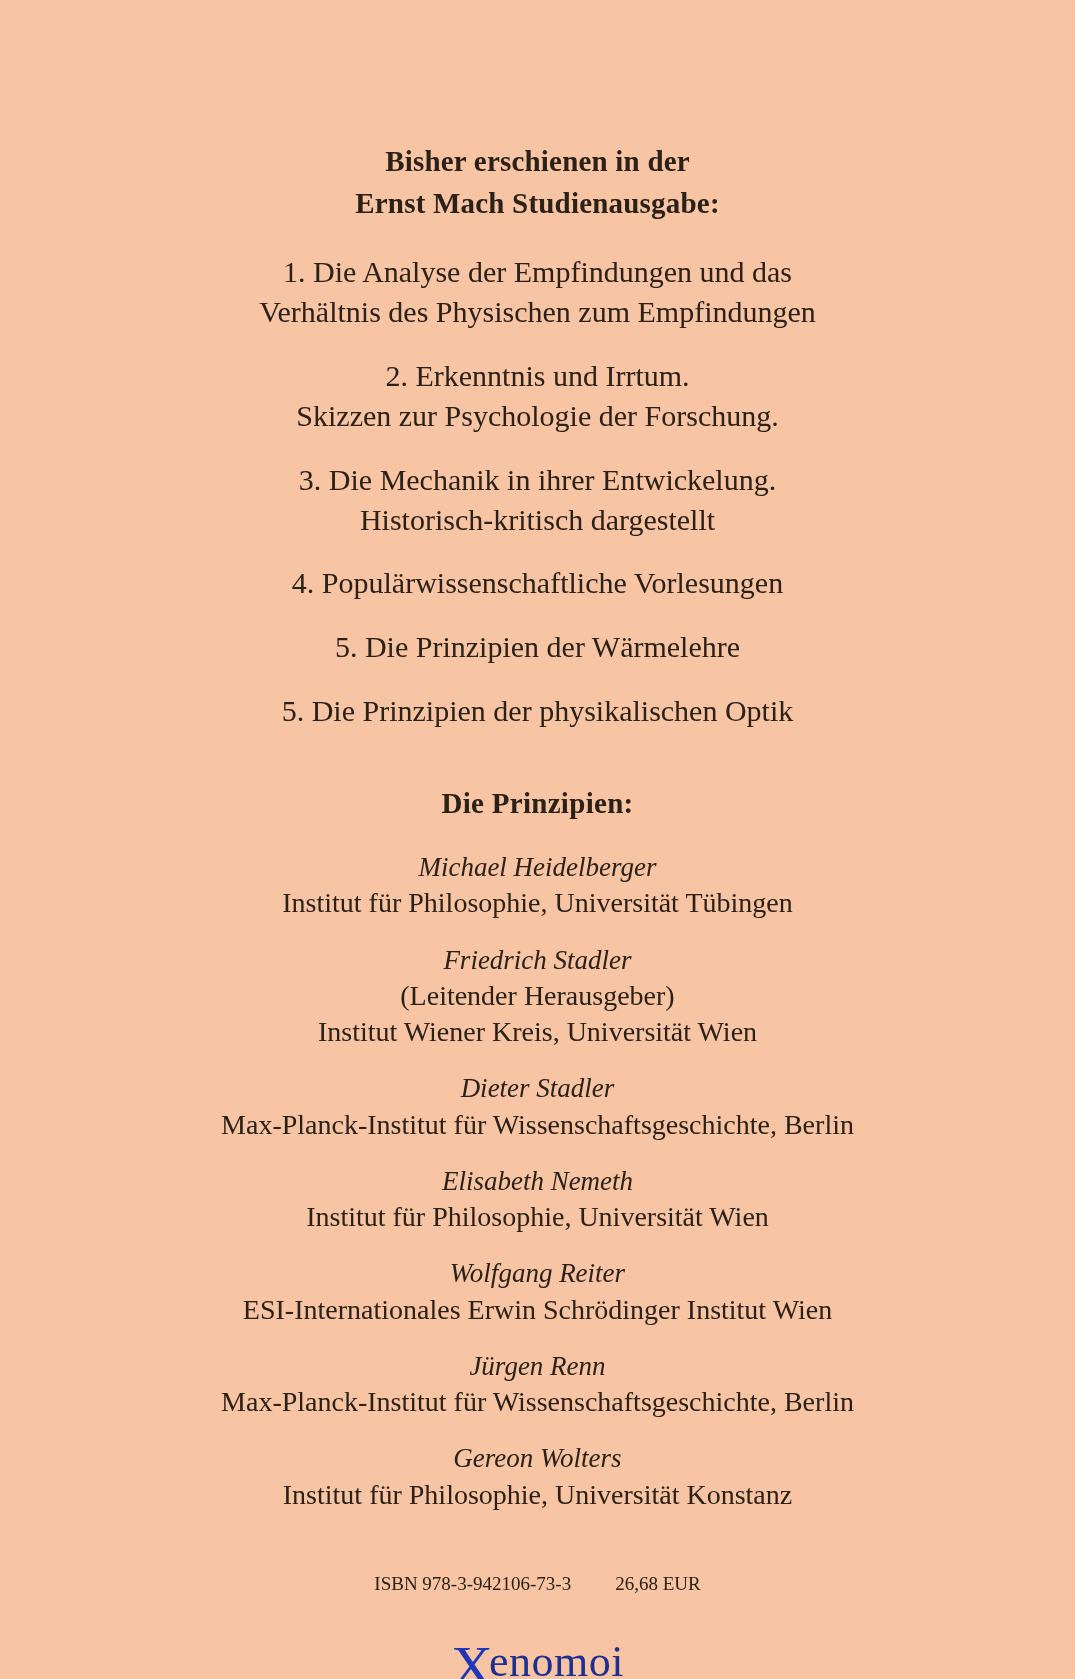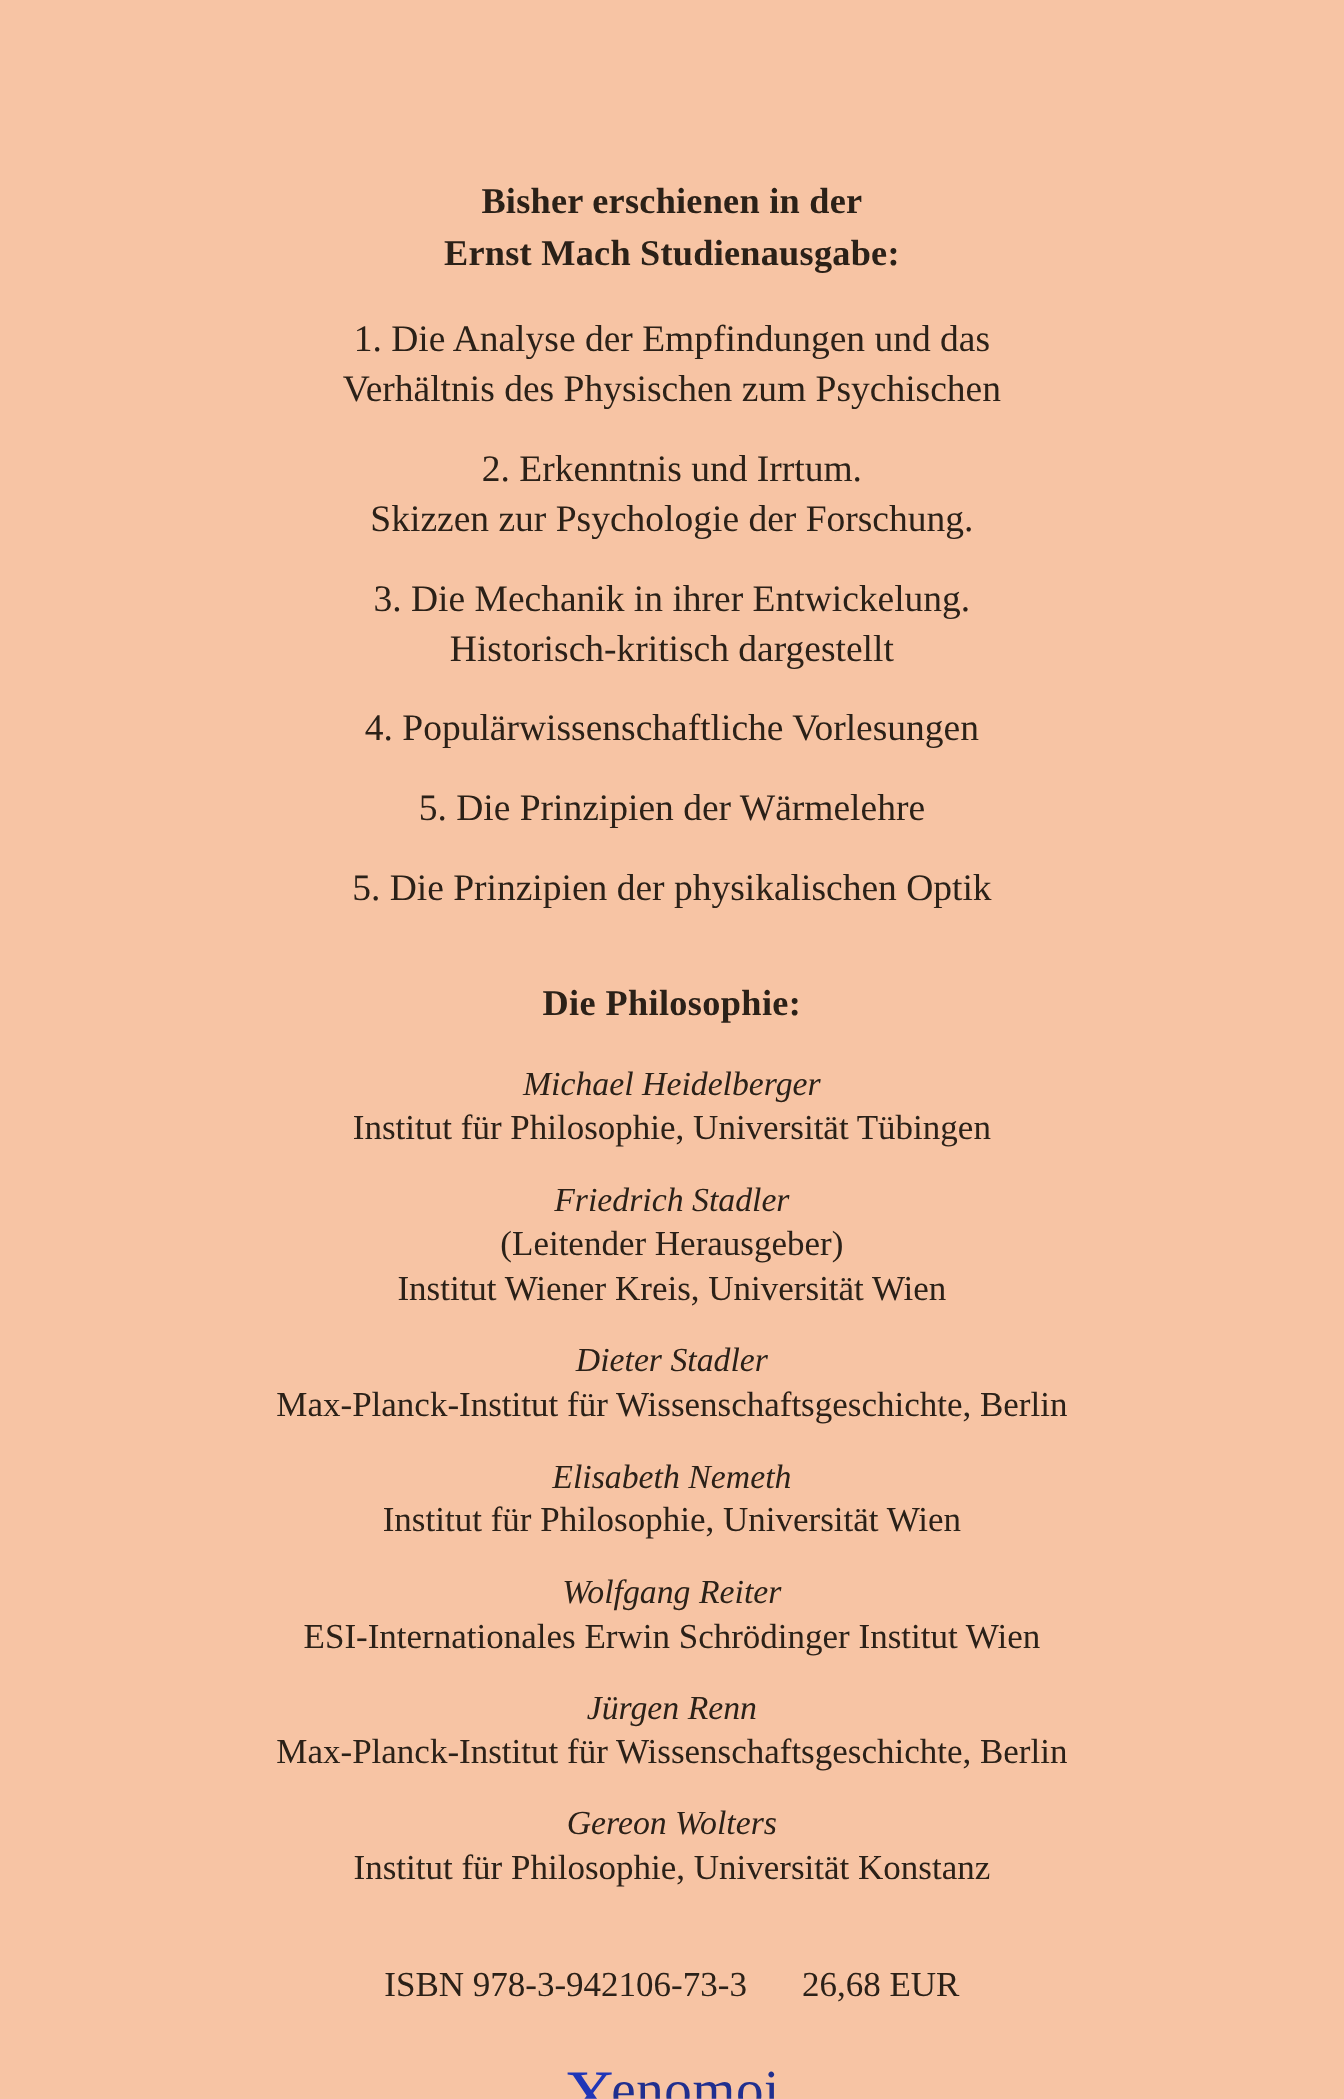--- a/index.html
+++ b/index.html
@@ -81,21 +81,21 @@
   .editor-affil {
     font-size: 28px;
     line-height: 1.3;
   }
   .isbn-row {
     margin-top: 60px;
     display: flex;
     align-items: baseline;
     justify-content: flex-end;
     gap: 44px;
-    font-size: 28px;
+    font-size: 19px;
   }
   .logo {
     margin-top: 38px;
     display: flex;
     align-items: center;
     justify-content: center;
     position: relative;
     height: 62px;
   }
   .logo-text {
@@ -120,42 +120,42 @@
 <div class="page">
 
   <div class="heading">
     <div>Bisher erschienen in der</div>
     <div>Ernst Mach Studienausgabe:</div>
   </div>
 
   <div class="series-list">
     <div class="series-item">
       <div>1. Die Analyse der Empfindungen und das</div>
-      <div>Verhältnis des Physischen zum Psychischen</div>
+      <div>Verhältnis des Physischen zum Empfindungen</div>
     </div>
     <div class="series-item">
       <div>2. Erkenntnis und Irrtum.</div>
       <div>Skizzen zur Psychologie der Forschung.</div>
     </div>
     <div class="series-item">
       <div>3. Die Mechanik in ihrer Entwickelung.</div>
       <div>Historisch-kritisch dargestellt</div>
     </div>
     <div class="series-item">
       <div>4. Populärwissenschaftliche Vorlesungen</div>
     </div>
     <div class="series-item">
       <div>5. Die Prinzipien der Wärmelehre</div>
     </div>
     <div class="series-item">
       <div>5. Die Prinzipien der physikalischen Optik</div>
     </div>
   </div>
 
-  <div class="section-title">Die Philosophie:</div>
+  <div class="section-title">Die Prinzipien:</div>
 
   <div class="editors">
 
     <div class="editor">
       <div class="editor-name">Michael Heidelberger</div>
       <div class="editor-affil">Institut für Philosophie, Universität Tübingen</div>
     </div>
 
     <div class="editor">
       <div class="editor-name">Friedrich Stadler</div>

